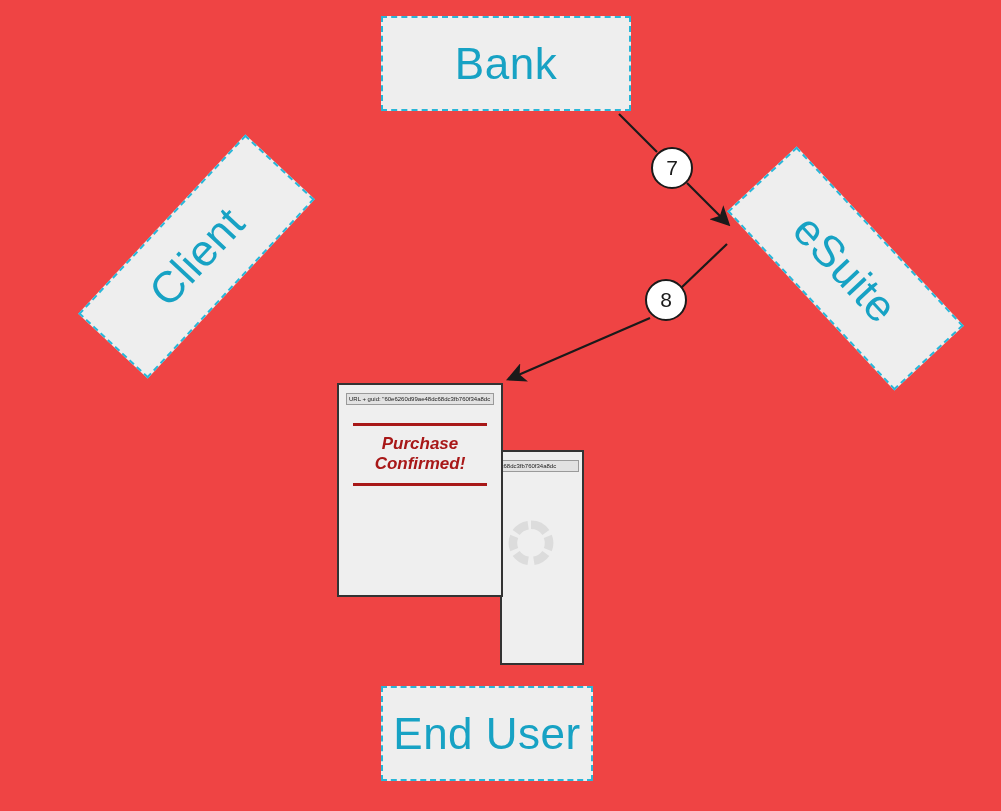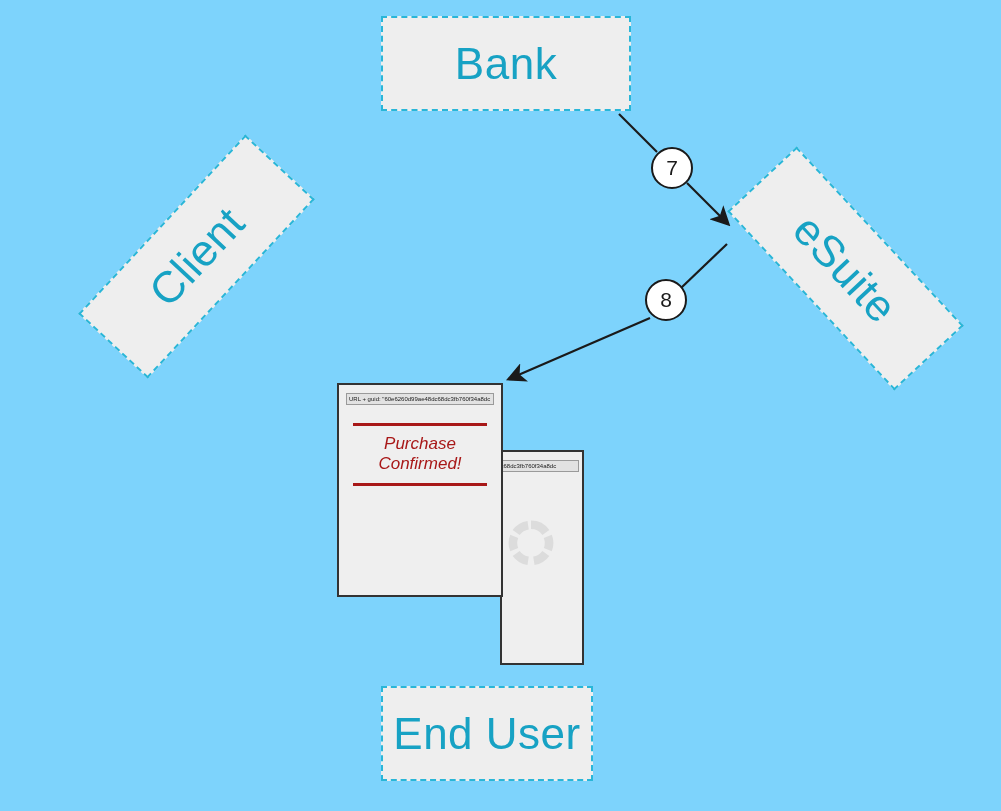--- a/index.html
+++ b/index.html
@@ -7,21 +7,21 @@
     padding: 0;
     background: #ffffff;
   }
   body {
     font-family: "Liberation Sans", sans-serif;
   }
   #canvas {
     position: relative;
     width: 1001px;
     height: 811px;
-    background: #7dd3fc;
+    background: #ef4444;
     overflow: hidden;
   }
   svg.layer {
     position: absolute;
     left: 0;
     top: 0;
     width: 1001px;
     height: 811px;
     overflow: visible;
   }
@@ -116,21 +116,21 @@
   .confirm-rule {
     height: 3px;
     background: #a81818;
     margin: 0 auto;
     width: 100%;
   }
   .confirm-text {
     color: #a81818;
     font-family: "Liberation Sans", sans-serif;
     font-style: italic;
-    font-weight: 400;
+    font-weight: 700;
     font-size: 17px;
     line-height: 20px;
     padding: 8px 0 9px 0;
     white-space: pre-line;
   }
 
   
   .spinner {
     position: absolute;
     left: 6px;

